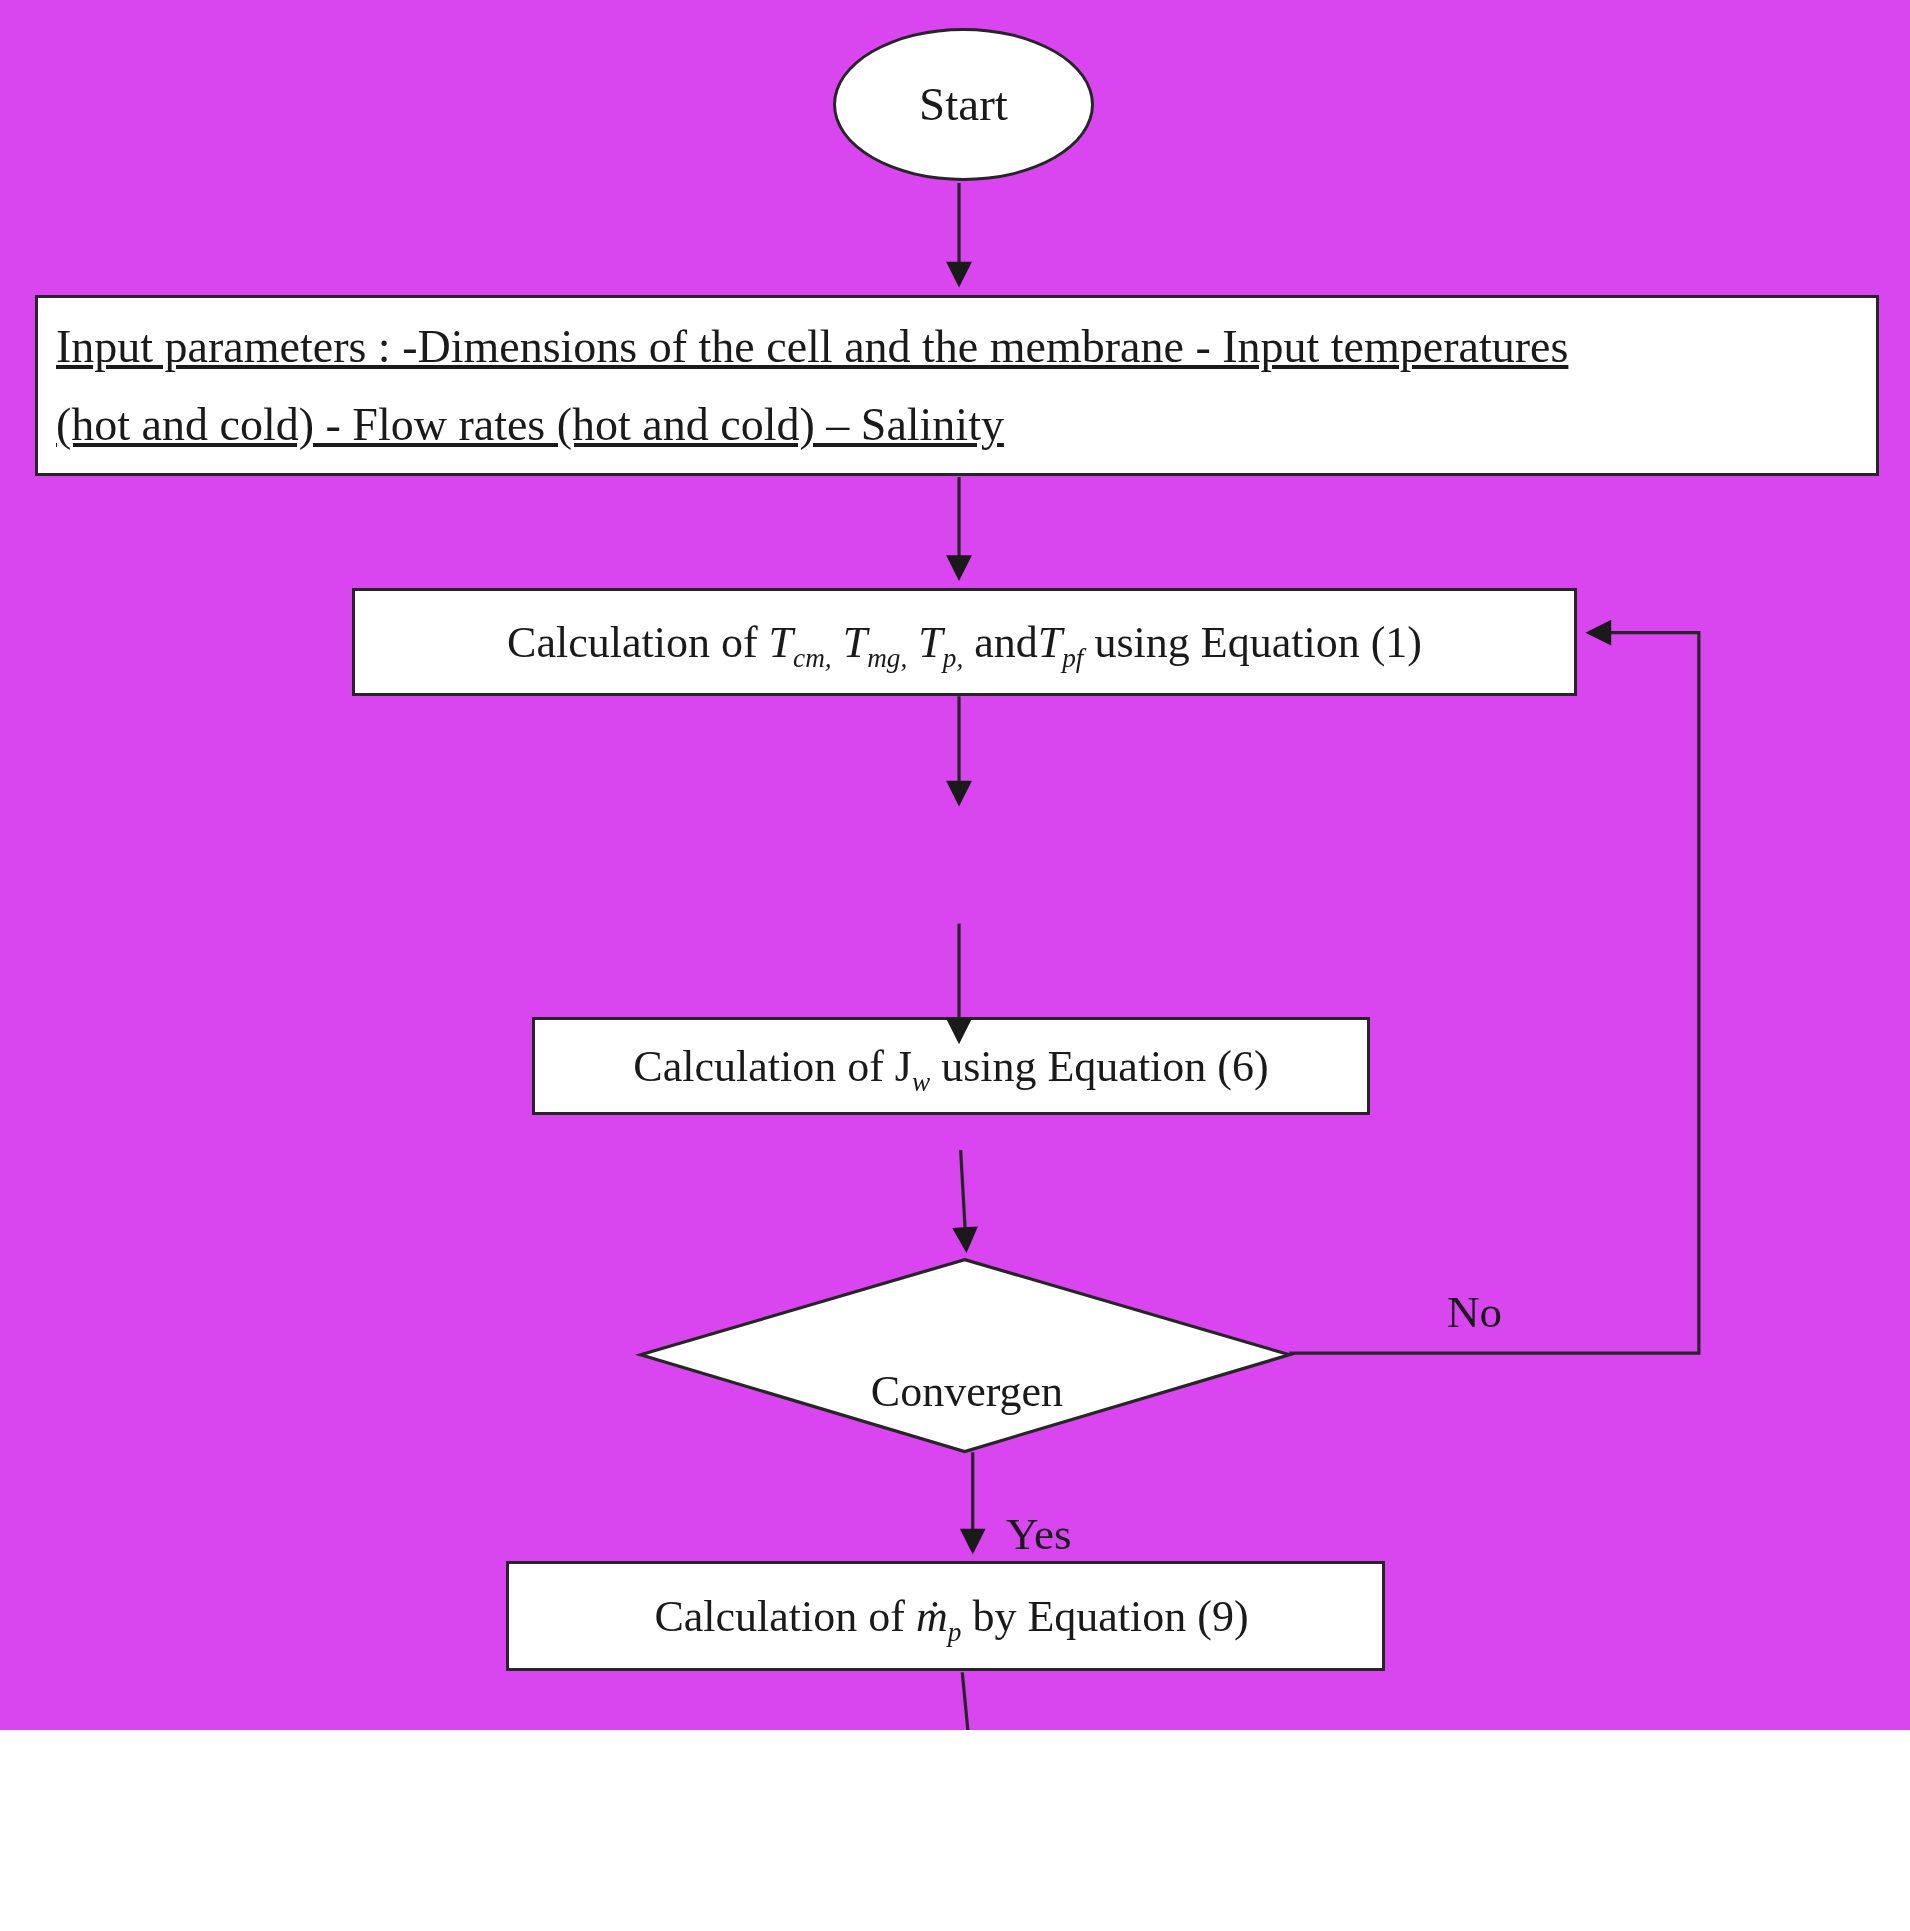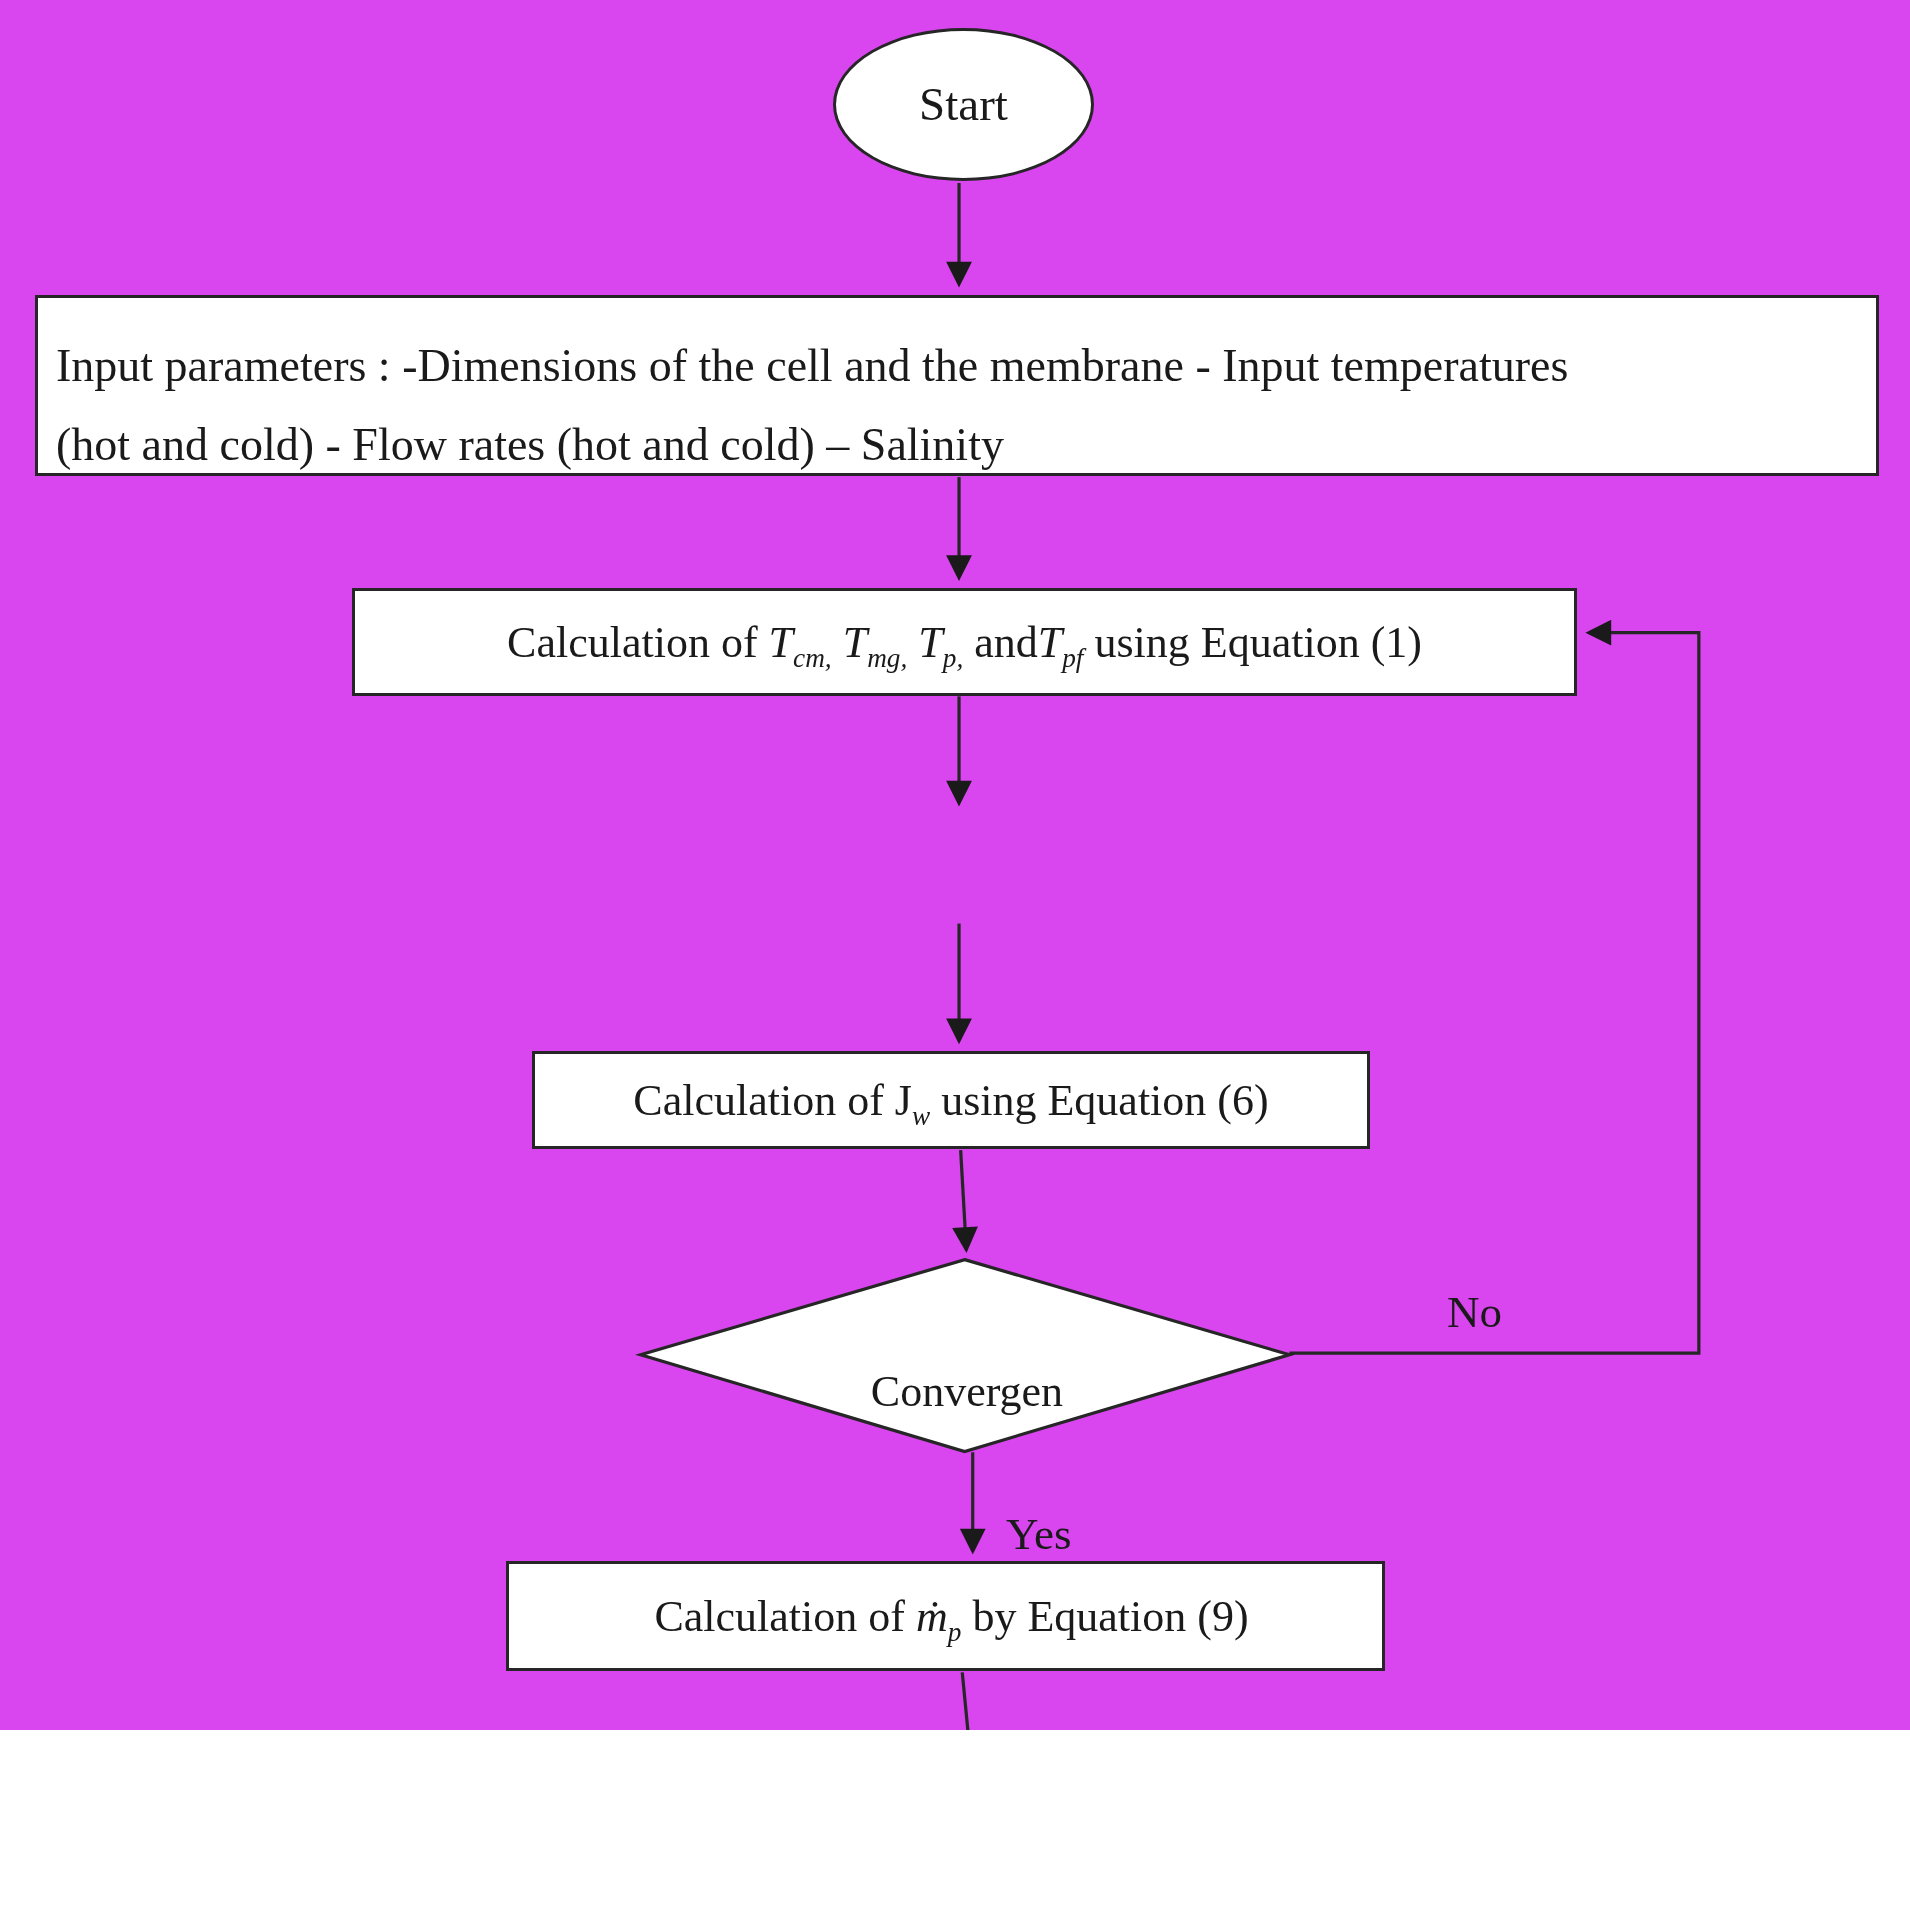--- a/index.html
+++ b/index.html
@@ -30,24 +30,25 @@
     z-index: 1;
     white-space: nowrap;
   }
   .ellipse {
     border-radius: 50%;
     font-size: 47px;
   }
   .multiline {
     flex-direction: column;
     align-items: flex-start;
-    justify-content: flex-end;
+    justify-content: center;
     padding: 0 18px;
     font-size: 46px;
     gap: 21px;
+    text-decoration: underline;
   }
   .multiline .line { white-space: nowrap; }
   .var { font-style: italic; }
   .sub {
     font-size: 0.62em;
     font-style: italic;
     vertical-align: sub;
     line-height: 0;
   }
   .label {
@@ -88,21 +89,21 @@
     <div class="line">(hot and cold) - Flow rates (hot and cold) – Salinity</div>
   </div>
 
   <div class="node" style="left:352px; top:588px; width:1225px; height:108px;">
     <span>
       <span>Calculation of </span><span class="var">T</span><span class="sub">cm,</span><span> </span><span class="var">T</span><span class="sub">mg,</span><span> </span><span class="var">T</span><span class="sub">p,</span><span> and</span><span class="var">T</span><span class="sub">pf</span><span> using Equation (1)</span>
     </span>
   </div>
 
 
-  <div class="node" style="left:532px; top:1051px; width:838px; height:98px;">
+  <div class="node" style="left:532px; top:1017px; width:838px; height:98px;">
     <span>
       <span>Calculation of J</span><span class="sub">w</span><span> using Equation (6)</span>
     </span>
   </div>
 
   <div class="node" style="left:506px; top:1561px; width:879px; height:110px;padding-left:12px;">
     <span>
       <span>Calculation of  </span><span class="var">ṁ</span><span class="sub">p</span><span>  by Equation (9)</span>
     </span>
   </div>

